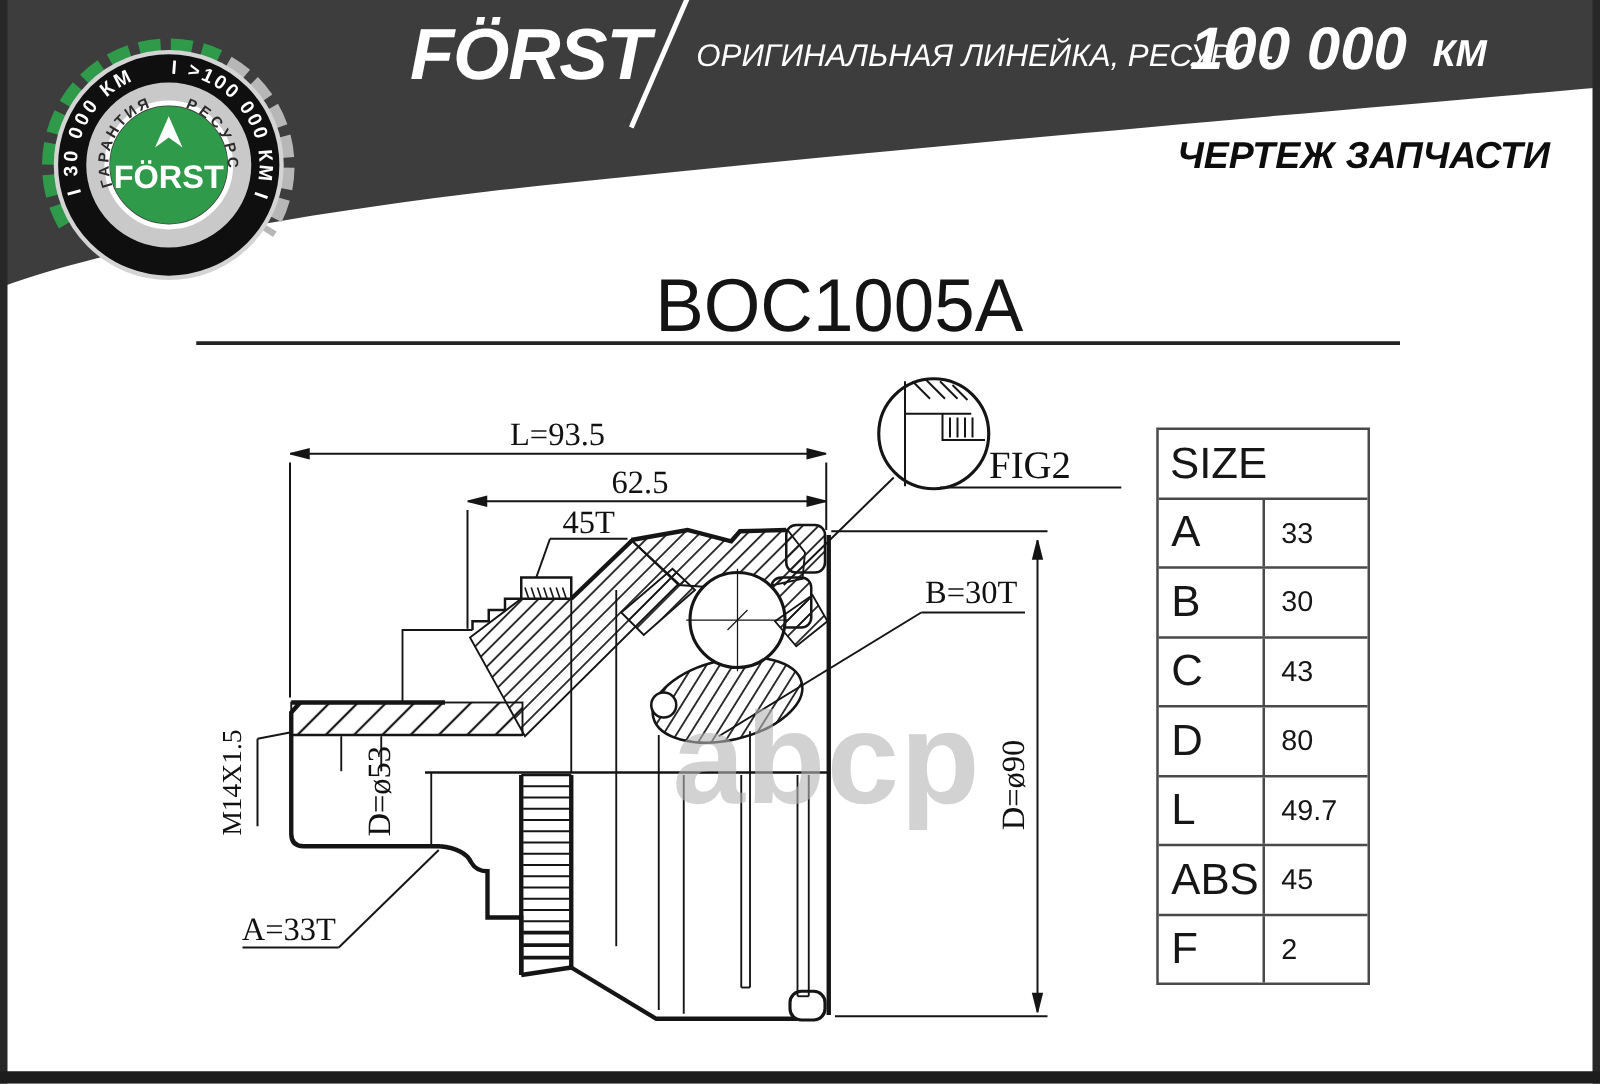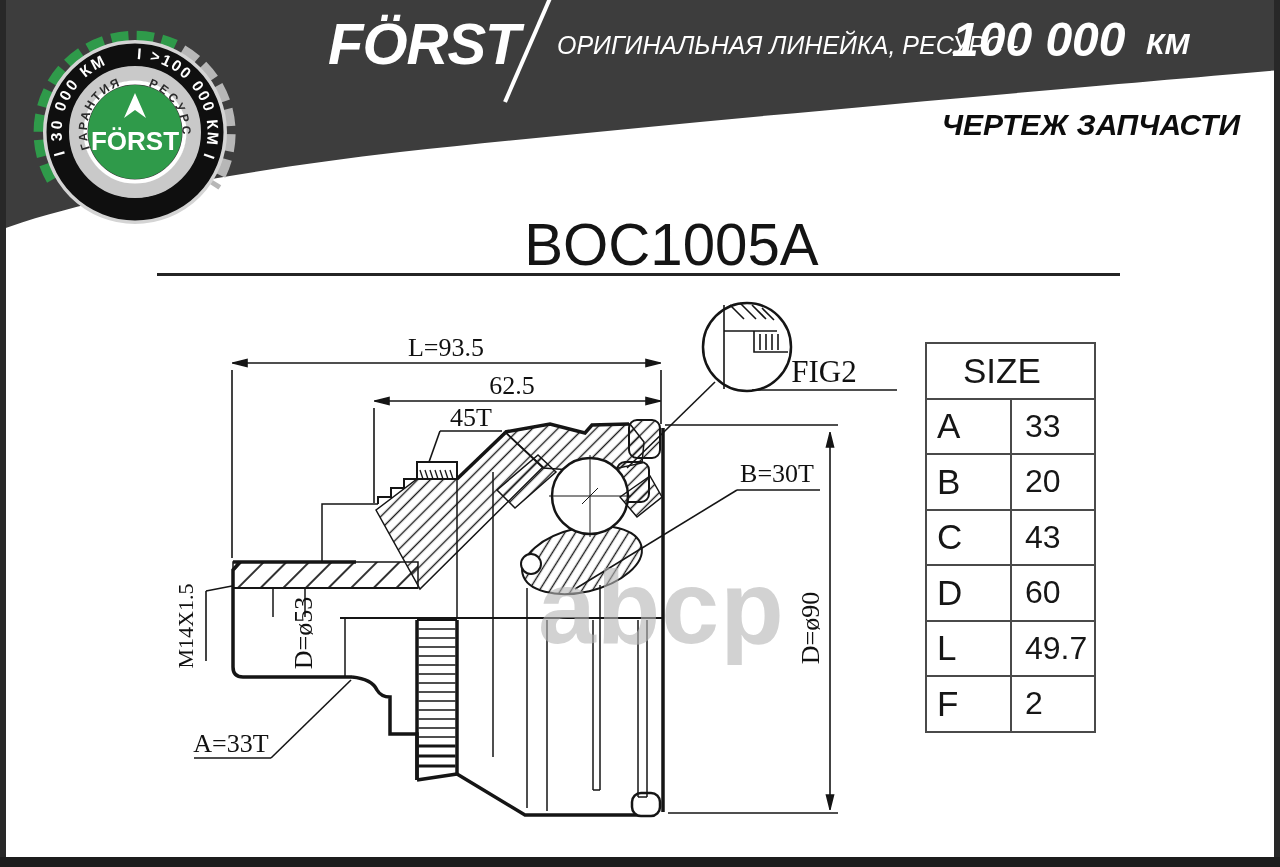--- a/index.html
+++ b/index.html
@@ -15,24 +15,24 @@
   .tag-unit{left:1146px;top:27px;font-size:30px;font-weight:800;font-style:italic;color:#fff;text-align:center;}
   .section-title{right:40px;top:108px;font-size:30px;font-weight:900;font-style:italic;color:#0d0d0d;}
   
   .part-number{left:520px;top:210px;width:280px;text-align:center;font-size:60px;color:#141414;
        transform:scaleX(.97);transform-origin:center;}
   .rule{left:157px;top:273px;width:963px;height:3px;background:#242424;}
   
   .size-table{left:925px;top:342px;width:167px;border:2px solid #4a4a4a;color:#161616;}
   .tr{display:flex;border-top:2px solid #4a4a4a;height:53.5px;align-items:center;}
   .tr:first-child{border-top:none;}
-  .th{padding-left:36px;font-size:35px;}
+  .th{padding-left:9px;font-size:35px;}
   .td-p{width:73px;padding-left:10px;font-size:35px;border-right:2px solid #4a4a4a;
         height:100%;display:flex;align-items:center;}
-  .td-v{padding-left:13px;font-size:32px;}
+  .td-v{padding-left:13px;font-size:23px;}
   
   .watermark{left:538px;top:548px;font-size:104px;font-weight:800;color:#b5b5b5;opacity:.6;
         letter-spacing:1px;}
   
   .edge-left{left:0;top:0;width:6px;height:867px;background:#282828;}
   .edge-right{left:1274px;top:0;width:6px;height:867px;background:#282828;}
   .edge-bottom{left:0;top:857px;width:1280px;height:10px;background:#1d1d1d;}
   svg text{font-family:"Liberation Serif",serif;fill:#111;}
 </style>
 </head>
@@ -245,33 +245,37 @@
 <div class="abs size-table">
   <div class="tr">
     <div class="th">SIZE</div>
   </div>
   <div class="tr">
     <div class="td-p">A</div>
     <div class="td-v">33</div>
   </div>
   <div class="tr">
     <div class="td-p">B</div>
-    <div class="td-v">20</div>
+    <div class="td-v">30</div>
   </div>
   <div class="tr">
     <div class="td-p">C</div>
     <div class="td-v">43</div>
   </div>
   <div class="tr">
     <div class="td-p">D</div>
-    <div class="td-v">60</div>
+    <div class="td-v">80</div>
   </div>
   <div class="tr">
     <div class="td-p">L</div>
     <div class="td-v">49.7</div>
+  </div>
+  <div class="tr">
+    <div class="td-p">ABS</div>
+    <div class="td-v">45</div>
   </div>
   <div class="tr">
     <div class="td-p">F</div>
     <div class="td-v">2</div>
   </div>
 </div>
 
 <div class="abs edge-left"></div>
 <div class="abs edge-right"></div>
 <div class="abs edge-bottom"></div>

